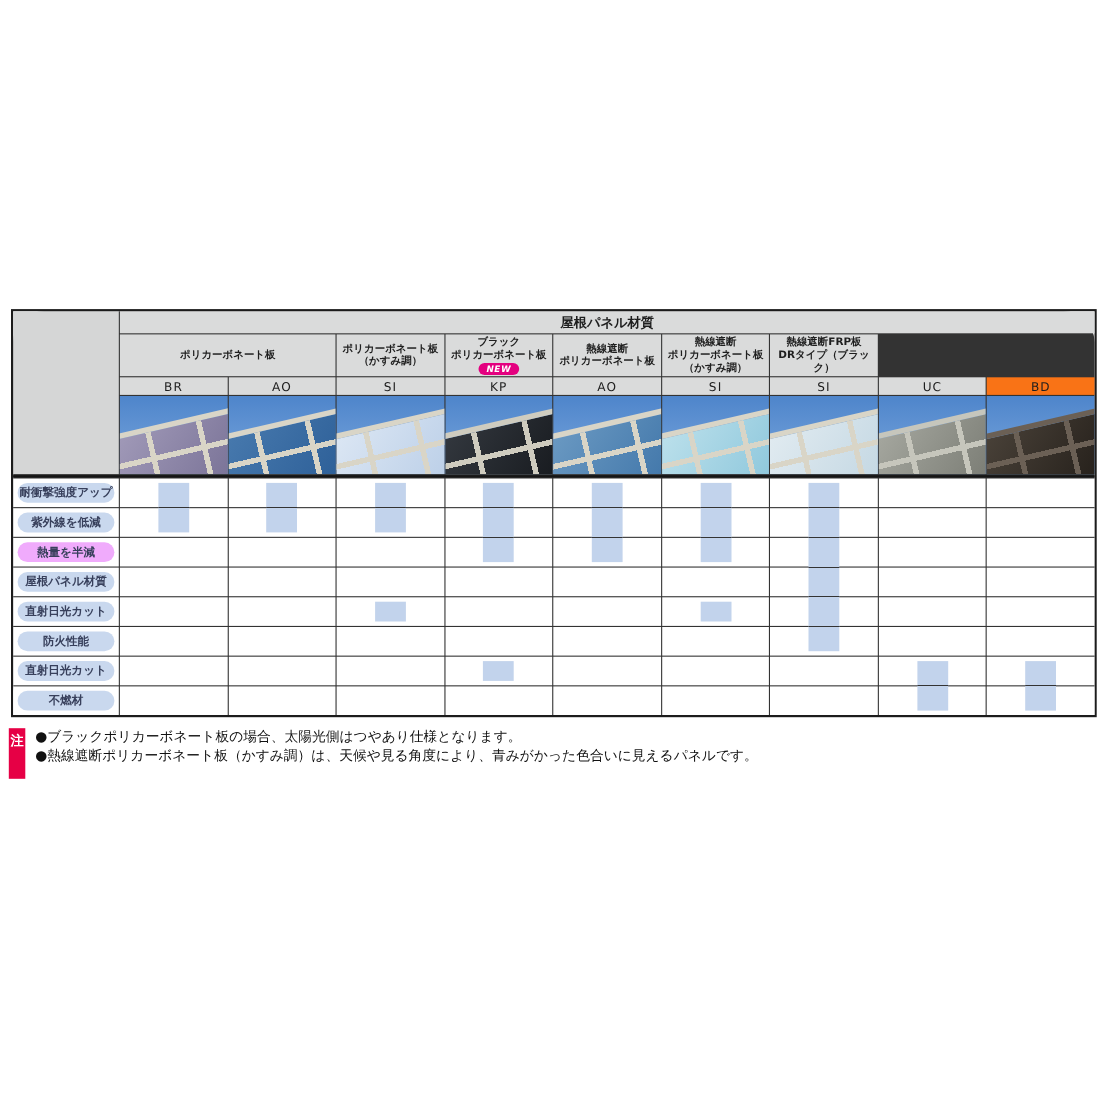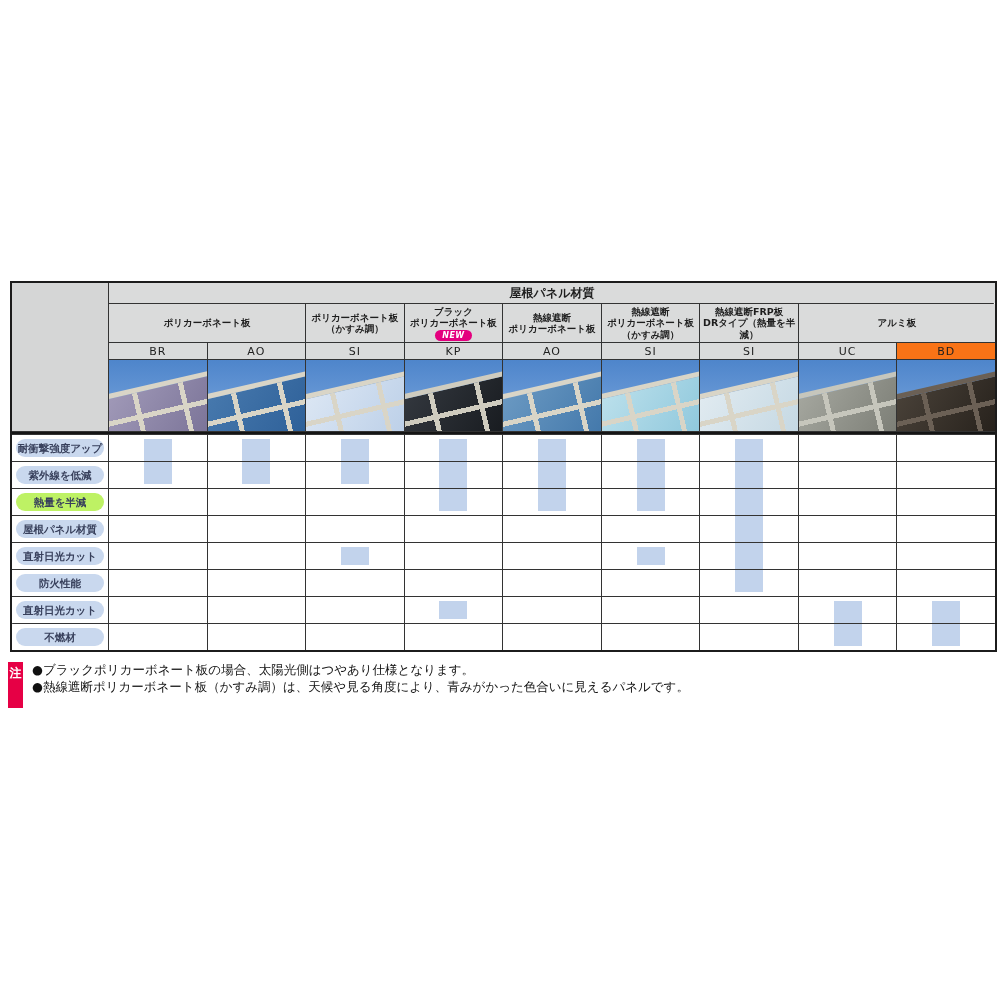--- a/index.html
+++ b/index.html
@@ -84,24 +84,21 @@
           <div>熱線遮断</div>
           <div>ポリカーボネート板</div>
         </div>
         <div class="cell group headbg" style="grid-area: 2 / 7 / 3 / 8; background: rgb(218, 219, 219);">
           <div>熱線遮断</div>
           <div>ポリカーボネート板</div>
           <div>（かすみ調）</div>
         </div>
         <div class="cell group headbg" style="grid-area: 2 / 8 / 3 / 9; background: rgb(218, 219, 219);">
           <div>熱線遮断FRP板</div>
-          <div>DRタイプ（熱量を半減）</div>
-        </div>
-        <div class="cell group headbg" style="grid-area: 2 / 9 / 3 / 11; background: rgb(218, 219, 219);">
-          <div>アルミ板</div>
+          <div>DRタイプ（ブラック）</div>
         </div>
         <div class="cell code headbg" style="grid-area: 3 / 2 / 4 / 3; background: rgb(218, 219, 219);">BR</div>
         <div class="cell code headbg" style="grid-area: 3 / 3 / 4 / 4; background: rgb(218, 219, 219);">AO</div>
         <div class="cell code headbg" style="grid-area: 3 / 4 / 4 / 5; background: rgb(218, 219, 219);">SI</div>
         <div class="cell code headbg" style="grid-area: 3 / 5 / 4 / 6; background: rgb(218, 219, 219);">KP</div>
         <div class="cell code headbg" style="grid-area: 3 / 6 / 4 / 7; background: rgb(218, 219, 219);">AO</div>
         <div class="cell code headbg" style="grid-area: 3 / 7 / 4 / 8; background: rgb(218, 219, 219);">SI</div>
         <div class="cell code headbg" style="grid-area: 3 / 8 / 4 / 9; background: rgb(218, 219, 219);">SI</div>
         <div class="cell code headbg" style="grid-area: 3 / 9 / 4 / 10; background: rgb(218, 219, 219);">UC</div>
         <div class="cell code headbg" style="grid-area: 3 / 10 / 4 / 11; background: #f97316;">BD</div>
@@ -165,21 +162,21 @@
         <div class="cell datacell" style="grid-area: 7 / 2 / 8 / 3;"></div>
         <div class="cell datacell" style="grid-area: 7 / 3 / 8 / 4;"></div>
         <div class="cell datacell" style="grid-area: 7 / 4 / 8 / 5;"></div>
         <div class="cell datacell" style="grid-area: 7 / 5 / 8 / 6;"></div>
         <div class="cell datacell" style="grid-area: 7 / 6 / 8 / 7;"></div>
         <div class="cell datacell" style="grid-area: 7 / 7 / 8 / 8;"></div>
         <div class="cell datacell" style="grid-area: 7 / 8 / 8 / 9;"></div>
         <div class="cell datacell" style="grid-area: 7 / 9 / 8 / 10;"></div>
         <div class="cell datacell" style="grid-area: 7 / 10 / 8 / 11;"></div>
         <div class="cell labelcell" style="grid-area: 8 / 1 / 9 / 2;">
-          <div class="pill" style="background: #bef264;">熱量を半減</div>
+          <div class="pill" style="background: #f0abfc;">熱量を半減</div>
         </div>
         <div class="cell datacell" style="grid-area: 8 / 2 / 9 / 3;"></div>
         <div class="cell datacell" style="grid-area: 8 / 3 / 9 / 4;"></div>
         <div class="cell datacell" style="grid-area: 8 / 4 / 9 / 5;"></div>
         <div class="cell datacell" style="grid-area: 8 / 5 / 9 / 6;"></div>
         <div class="cell datacell" style="grid-area: 8 / 6 / 9 / 7;"></div>
         <div class="cell datacell" style="grid-area: 8 / 7 / 9 / 8;"></div>
         <div class="cell datacell" style="grid-area: 8 / 8 / 9 / 9;"></div>
         <div class="cell datacell" style="grid-area: 8 / 9 / 9 / 10;"></div>
         <div class="cell datacell" style="grid-area: 8 / 10 / 9 / 11;"></div>

